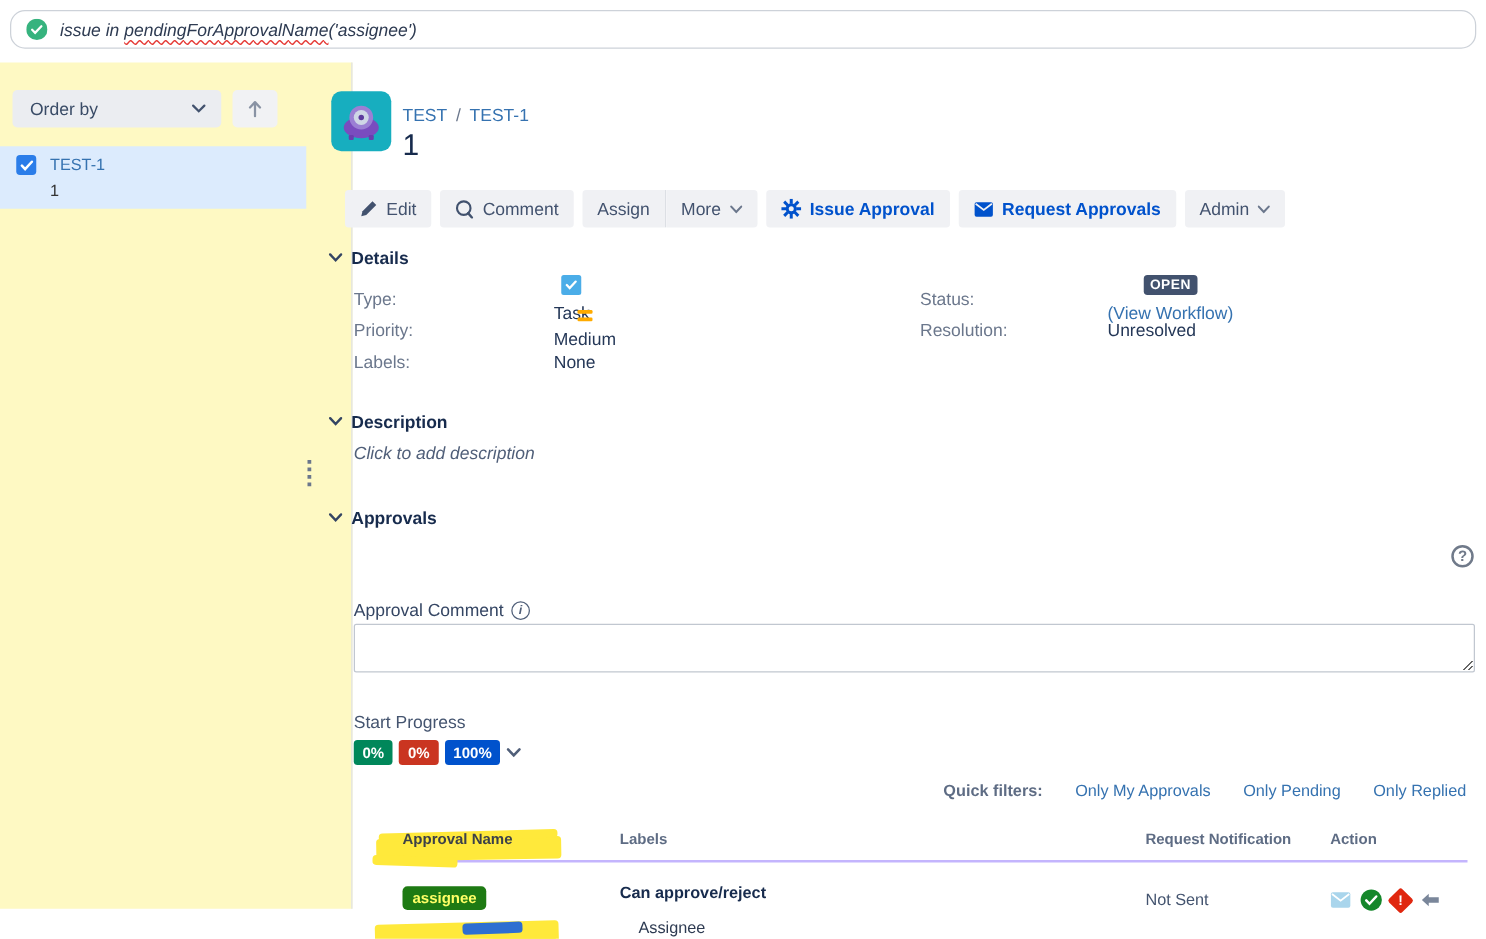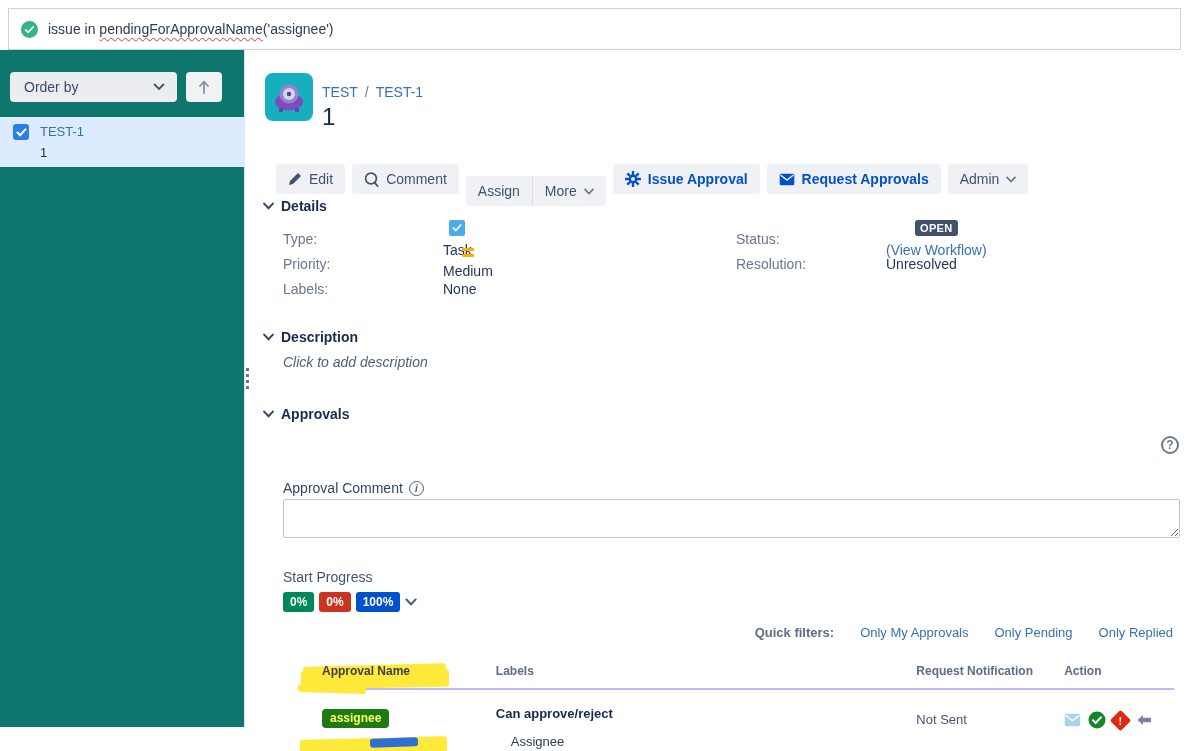--- a/index.html
+++ b/index.html
@@ -1,30 +1,30 @@
 <!DOCTYPE html>
 <html><head>
 <meta charset="utf-8">
 <style>
   * { margin:0; padding:0; box-sizing:border-box; }
   html,body { width:1189px; height:751px; background:#fff; overflow:hidden;
     font-family:"Liberation Sans", sans-serif; color:#172b4d; }
   .canvas { position:relative; width:1189px; height:751px; }
 
   
-  .searchbar { position:absolute; left:8px; top:8px; width:1173px; height:42px;
-    border:1px solid #cdd2d9; border-radius:0; background:#fff;
-    display:flex; align-items:center; padding:0 12px; gap:10px; }
+  .searchbar { position:absolute; left:8px; top:8px; width:1173px; height:31px;
+    border:1px solid #cdd2d9; border-radius:12px; background:#fff;
+    display:flex; align-items:center; padding:0 12px; gap:10px;font-style:italic; }
   .searchbar .query { font-size:14px; color:#2e3b52; white-space:nowrap; }
   .squiggle { text-decoration:underline; text-decoration-style:wavy;
     text-decoration-color:#e53935; text-decoration-thickness:1px; text-underline-offset:3px; }
 
   
-  .sidebar { position:absolute; left:0; top:50px; width:245px; height:677px;
-    border-right:1px solid #dfe1e6; background:#0f766e; }
+  .sidebar { position:absolute; left:0; top:50px; width:282px; height:677px;
+    border-right:1px solid #dfe1e6; background:#fef9c3; }
   .orderby-row { position:absolute; left:10px; top:22px; display:flex; gap:9px; }
   .orderby { width:167px; height:30px; background:#ebedf1; border:none; border-radius:4px;
     display:flex; align-items:center; justify-content:space-between; padding:0 12px 0 14px;
     font-size:14px; color:#394b66; cursor:pointer; }
   .sort-btn { width:36px; height:30px; background:#f1f2f4; border:none; border-radius:4px;
     color:#8993a4; font-size:16px; cursor:pointer; display:flex; align-items:center; justify-content:center; }
   .issue-item { position:absolute; left:0; top:67px; width:245px; height:50px;
     background:#dcebfd; padding:7px 0 0 13px; }
   .issue-item .cb { width:16px; height:16px; background:#2b7de9; border-radius:3px;
     display:inline-flex; align-items:center; justify-content:center; position:absolute; left:13px; top:7px; }
@@ -43,21 +43,21 @@
   .crumbs a { color:#3572b0; text-decoration:none; }
   .crumbs .sep { color:#6b778c; margin:0 7px; }
   .issue-title { position:absolute; left:322px; top:103px; font-size:24px; font-weight:500; color:#172b4d; }
 
   
   .toolbar { position:absolute; left:276px; top:152px; display:flex; gap:7px; align-items:center; }
   .btn { height:30px; background:#f0f1f4; border:none; border-radius:3px; padding:0 12px;
     font-size:14px; color:#42526e; display:inline-flex; align-items:center; gap:7px; cursor:pointer;
     font-family:"Liberation Sans", sans-serif; }
   .btn.blue-bold span { color:#0052cc; font-weight:bold; }
-  .btn-group { display:inline-flex;margin-top:24px; }
+  .btn-group { display:inline-flex; }
   .btn-group .btn:first-child { border-radius:3px 0 0 3px; border-right:1px solid #dcdfe4; }
   .btn-group .btn:last-child { border-radius:0 3px 3px 0; }
 
   
   .sec-head { position:absolute; display:flex; align-items:center; gap:7px;
     font-size:14px; font-weight:bold; color:#172b4d; cursor:pointer; }
   .fields-left { position:absolute; left:283px; top:226px; }
   .fields-right { position:absolute; left:736px; top:226px; }
   .frow { display:flex; height:25px; align-items:center; font-size:14px; }
   .frow .lbl { width:160px; color:#6b778c; }

